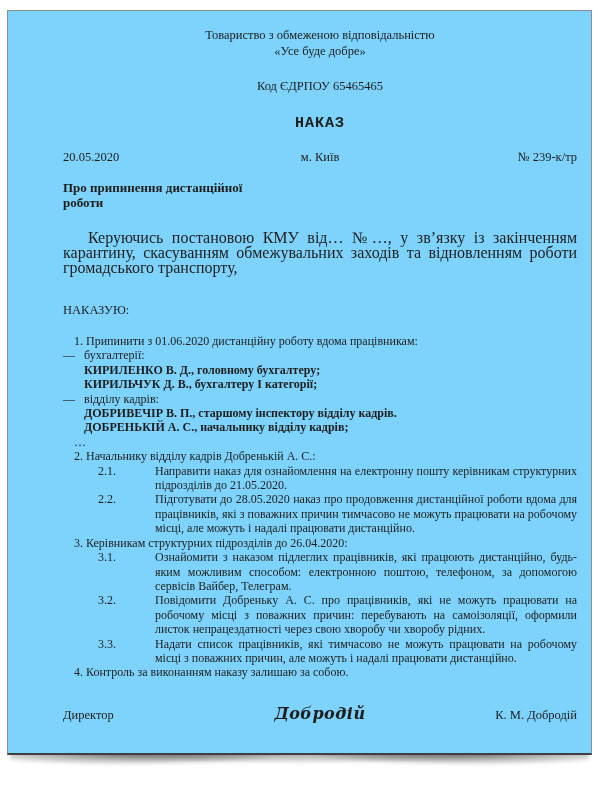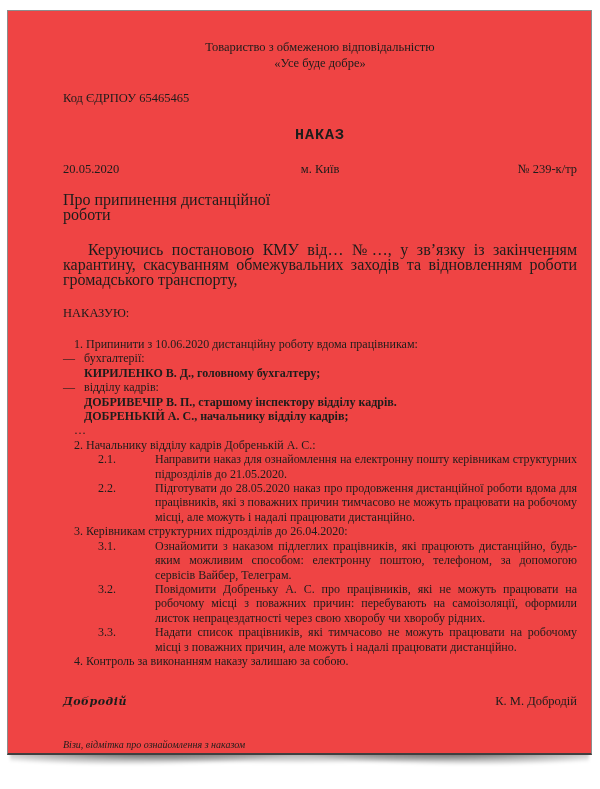--- a/index.html
+++ b/index.html
@@ -31,37 +31,38 @@
     filter: blur(1.5px);
     z-index: 0;
   }
   .page {
     position: absolute;
     left: 7px;
     top: 10px;
     width: 585px;
     height: 745px;
     box-sizing: border-box;
-    background: #ef4444;
+    background: #7dd3fc;
     border: 1px solid #8c8c8c;
     border-bottom: 2px solid #3f3f3f;
-    padding: 28px 14px 10px 55px;
+    padding: 16px 14px 10px 55px;
     z-index: 1;
     overflow: hidden;
   }
   .org-name {
     text-align: center;
     white-space: pre-line;
     font-size: 12.5px;
     line-height: 16px;
   }
   .edrpou {
     margin-top: 20px;
     font-size: 12.5px;
     line-height: 15px;
+    text-align: center;
   }
   .doc-title {
     margin-top: 20px;
     text-align: center;
     font-size: 15px;
     font-weight: bold;
     letter-spacing: 1px;
     line-height: 19px;
     font-family: Liberation Mono, monospace;
   }
@@ -71,32 +72,33 @@
     font-size: 12.5px;
     line-height: 15px;
   }
   .date-row { margin-top: 17px; }
   .row3 .cell-l { flex: 1; text-align: left; }
   .row3 .cell-c { flex: 0 0 auto; text-align: center; }
   .row3 .cell-r { flex: 1; text-align: right; }
   .subject {
     margin-top: 16px;
     white-space: pre-line;
-    font-size: 16px;
+    font-size: 13px;
     line-height: 14.5px;
+    font-weight: bold;
   }
   .preamble {
     margin: 20px 0 0 0;
     font-size: 16px;
     line-height: 15px;
     text-align: justify;
     text-indent: 25px;
   }
   .resolve {
-    margin-top: 19px;
+    margin-top: 28px;
     font-size: 12.5px;
     line-height: 15px;
   }
   .items {
     margin-top: 16px;
     font-size: 12px;
   }
   .li { line-height: 14.4px; }
   .li-l1 { padding-left: 11px; }
   .li-name { padding-left: 21px; font-weight: bold; }
@@ -104,21 +106,21 @@
   .li-dash .marker { flex: 0 0 21px; }
   .li-dash .txt { flex: 1; }
   .li-sub { display: flex; }
   .li-sub .marker { flex: 0 0 29px; margin-left: 35px; }
   .li-sub .txt { flex: 1; text-align: justify; margin-left: 28px; }
   .sig-row { margin-top: 26px; }
   .script {
     font-family: "DejaVu Serif", serif;
     font-style: italic;
     font-weight: bold;
-    font-size: 11px;
+    font-size: 16px;
     letter-spacing: 0.5px;
   }
   .footer-note {
     margin-top: 28px;
     font-style: italic;
     font-size: 10px;
     line-height: 15px;
   }
 </style>
 </head>
@@ -142,59 +144,61 @@
     </div>
 
     <div class="subject">Про припинення дистанційної
 роботи</div>
 
     <p class="preamble">Керуючись постановою КМУ від… №…, у зв’язку із закінченням карантину, скасуванням обмежувальних заходів та відновленням роботи громадського транспорту,</p>
 
     <div class="resolve">НАКАЗУЮ:</div>
 
     <div class="items" id="items">
-        <div class="li li-l1">1. Припинити з 10.06.2020 дистанційну роботу вдома працівникам:</div>
+        <div class="li li-l1">1. Припинити з 01.06.2020 дистанційну роботу вдома працівникам:</div>
         <div class="li li-dash">
           <span class="marker">—</span>
           <span class="txt">бухгалтерії:</span>
         </div>
         <div class="li li-name">КИРИЛЕНКО В. Д., головному бухгалтеру;</div>
+        <div class="li li-name">КИРИЛЬЧУК Д. В., бухгалтеру І категорії;</div>
         <div class="li li-dash">
           <span class="marker">—</span>
           <span class="txt">відділу кадрів:</span>
         </div>
         <div class="li li-name">ДОБРИВЕЧІР В. П., старшому інспектору відділу кадрів.</div>
         <div class="li li-name">ДОБРЕНЬКІЙ А. С., начальнику відділу кадрів;</div>
         <div class="li li-l1">…</div>
         <div class="li li-l1">2. Начальнику відділу кадрів Добренькій А. С.:</div>
         <div class="li li-sub">
           <span class="marker">2.1.</span>
           <span class="txt">Направити наказ для ознайомлення на електронну пошту керівникам структурних підрозділів до 21.05.2020.</span>
         </div>
         <div class="li li-sub">
           <span class="marker">2.2.</span>
           <span class="txt">Підготувати до 28.05.2020 наказ про продовження дистанційної роботи вдома для працівників, які з поважних причин тимчасово не можуть працювати на робочому місці, але можуть і надалі працювати дистанційно.</span>
         </div>
         <div class="li li-l1">3. Керівникам структурних підрозділів до 26.04.2020:</div>
         <div class="li li-sub">
           <span class="marker">3.1.</span>
-          <span class="txt">Ознайомити з наказом підлеглих працівників, які працюють дистанційно, будь-яким можливим способом: електронну поштою, телефоном, за допомогою сервісів Вайбер, Телеграм.</span>
+          <span class="txt">Ознайомити з наказом підлеглих працівників, які працюють дистанційно, будь-яким можливим способом: електронною поштою, телефоном, за допомогою сервісів Вайбер, Телеграм.</span>
         </div>
         <div class="li li-sub">
           <span class="marker">3.2.</span>
           <span class="txt">Повідомити Добреньку А. С. про працівників, які не можуть працювати на робочому місці з поважних причин: перебувають на самоізоляції, оформили листок непрацездатності через свою хворобу чи хворобу рідних.</span>
         </div>
         <div class="li li-sub">
           <span class="marker">3.3.</span>
           <span class="txt">Надати список працівників, які тимчасово не можуть працювати на робочому місці з поважних причин, але можуть і надалі працювати дистанційно.</span>
         </div>
         <div class="li li-l1">4. Контроль за виконанням наказу залишаю за собою.</div>
       </div>
 
     <div class="row3 sig-row">
+      <span class="cell-l">Директор</span>
       <span class="cell-c script">Добродій</span>
       <span class="cell-r">К. М. Добродій</span>
     </div>
 
     <div class="footer-note">Візи, відмітка про ознайомлення з наказом</div>
 
   </div>
 </div>
 
 </body></html>

